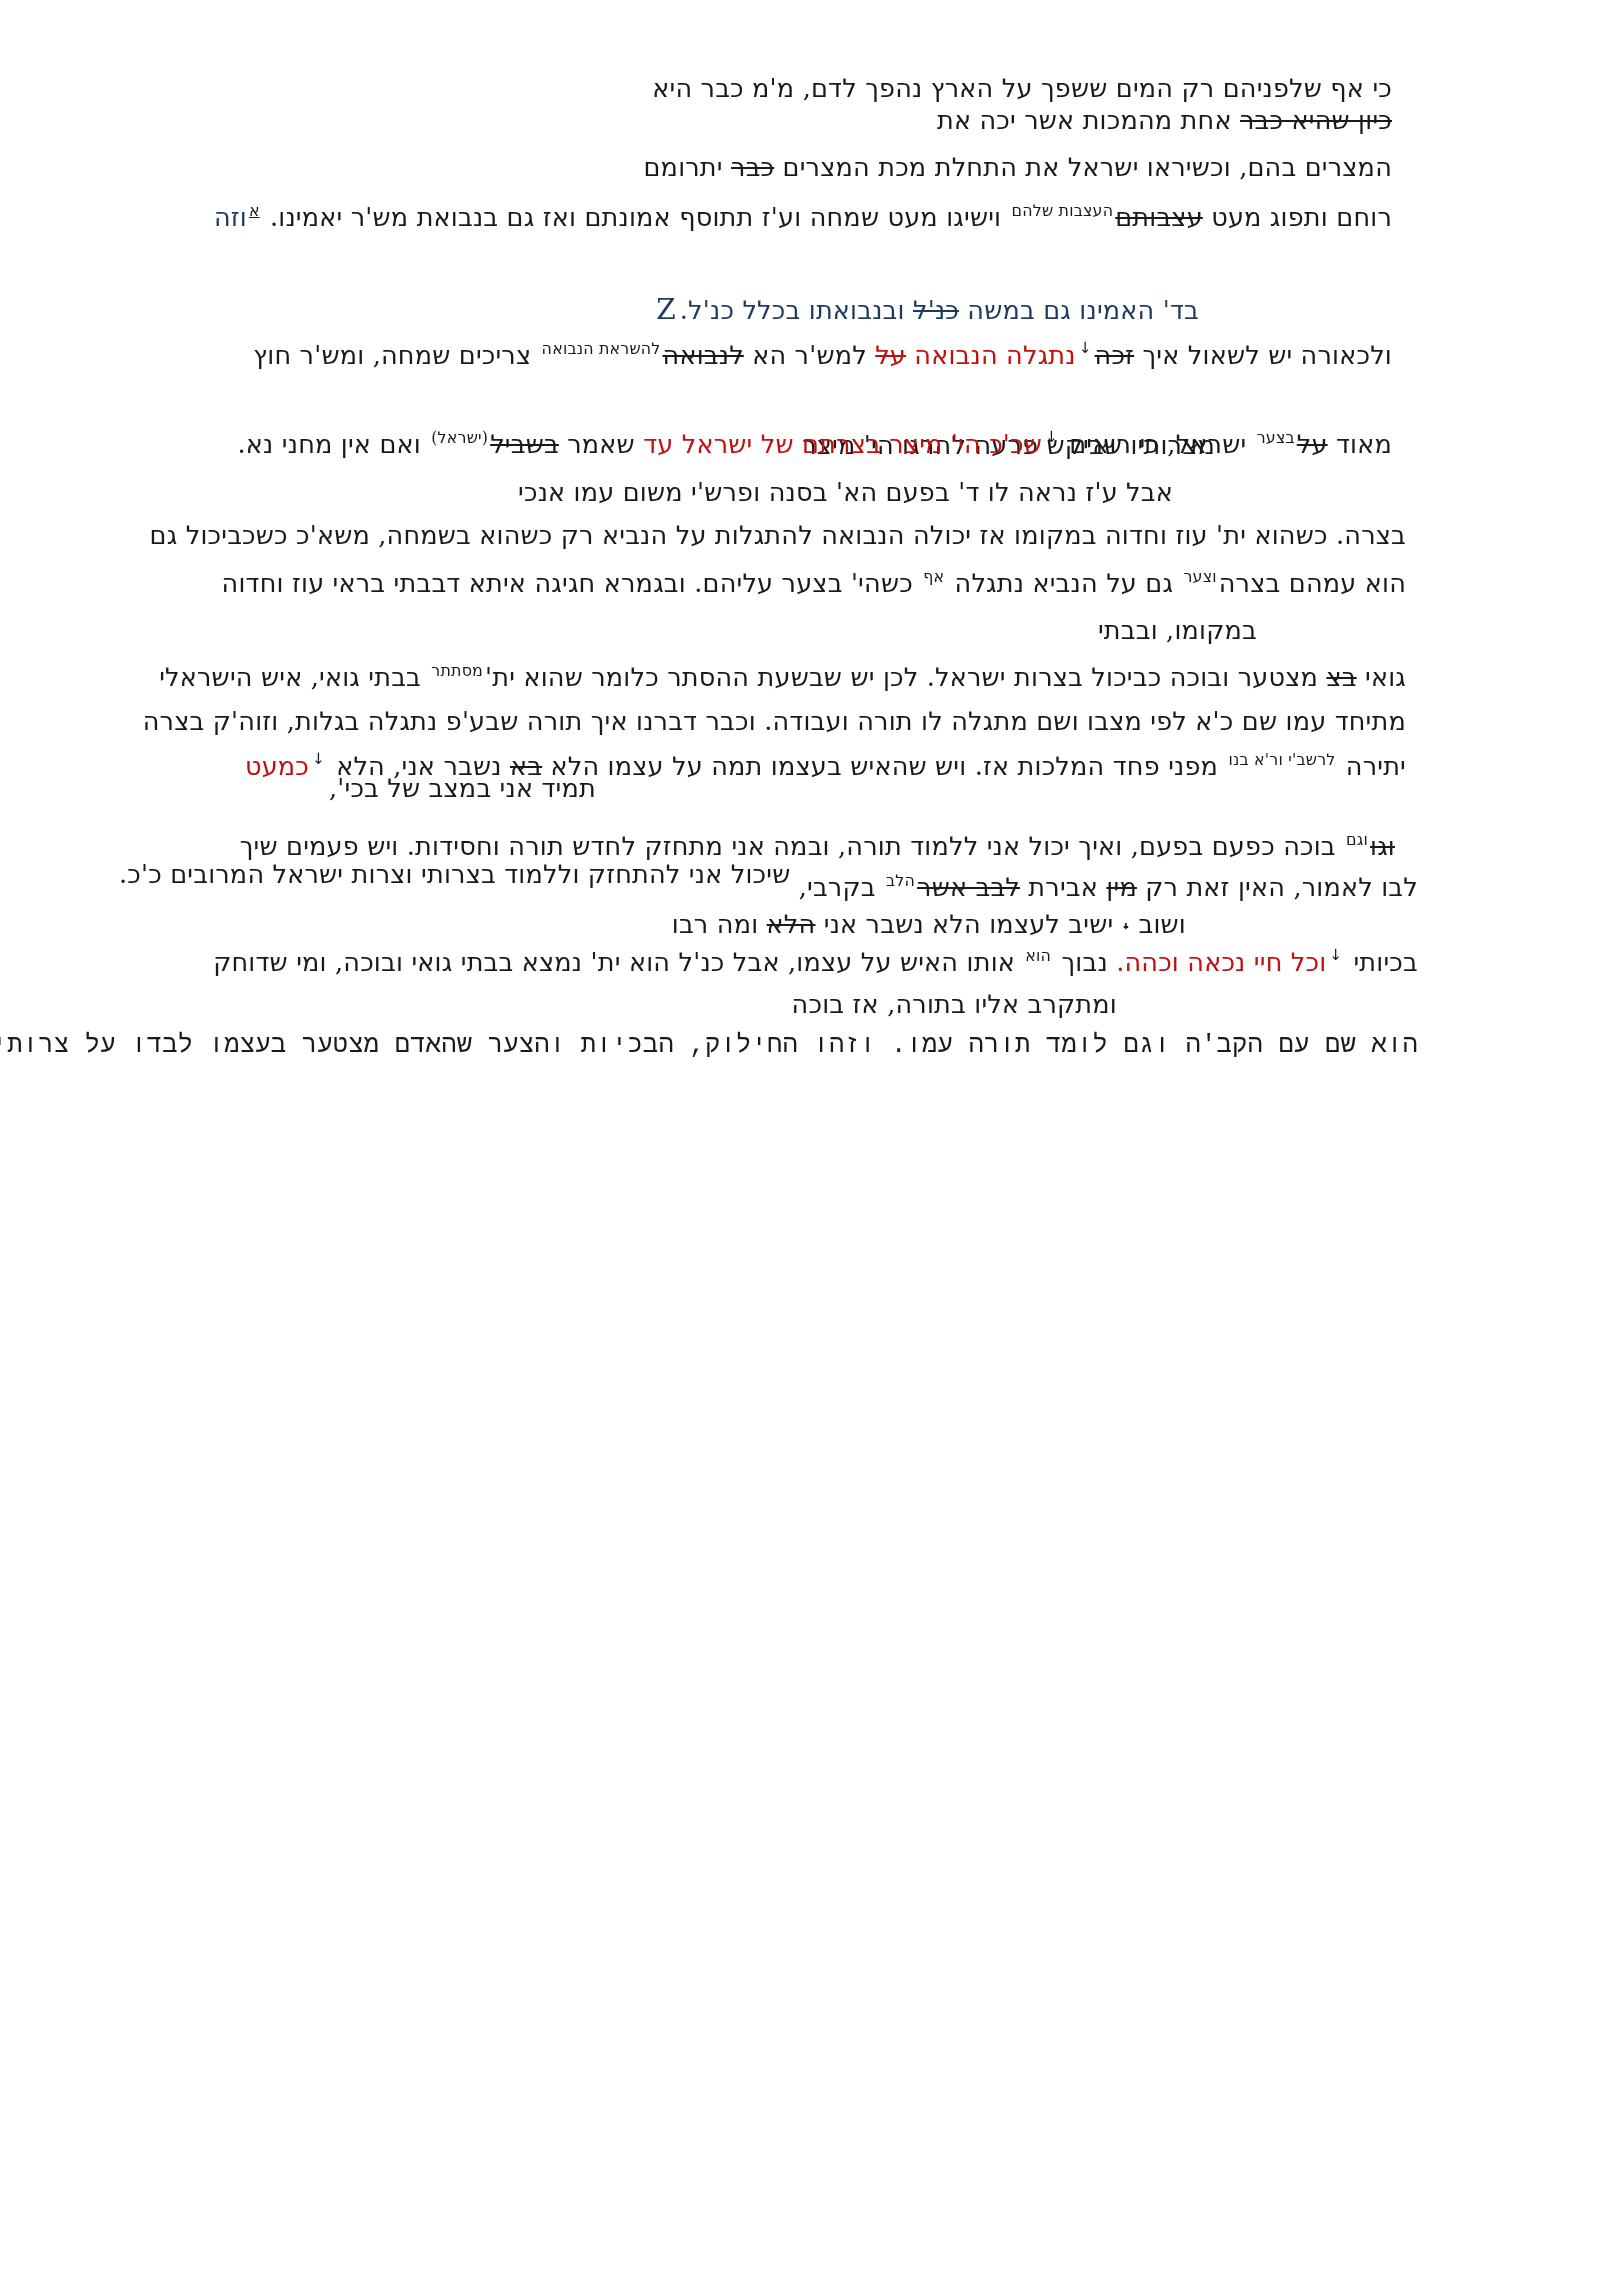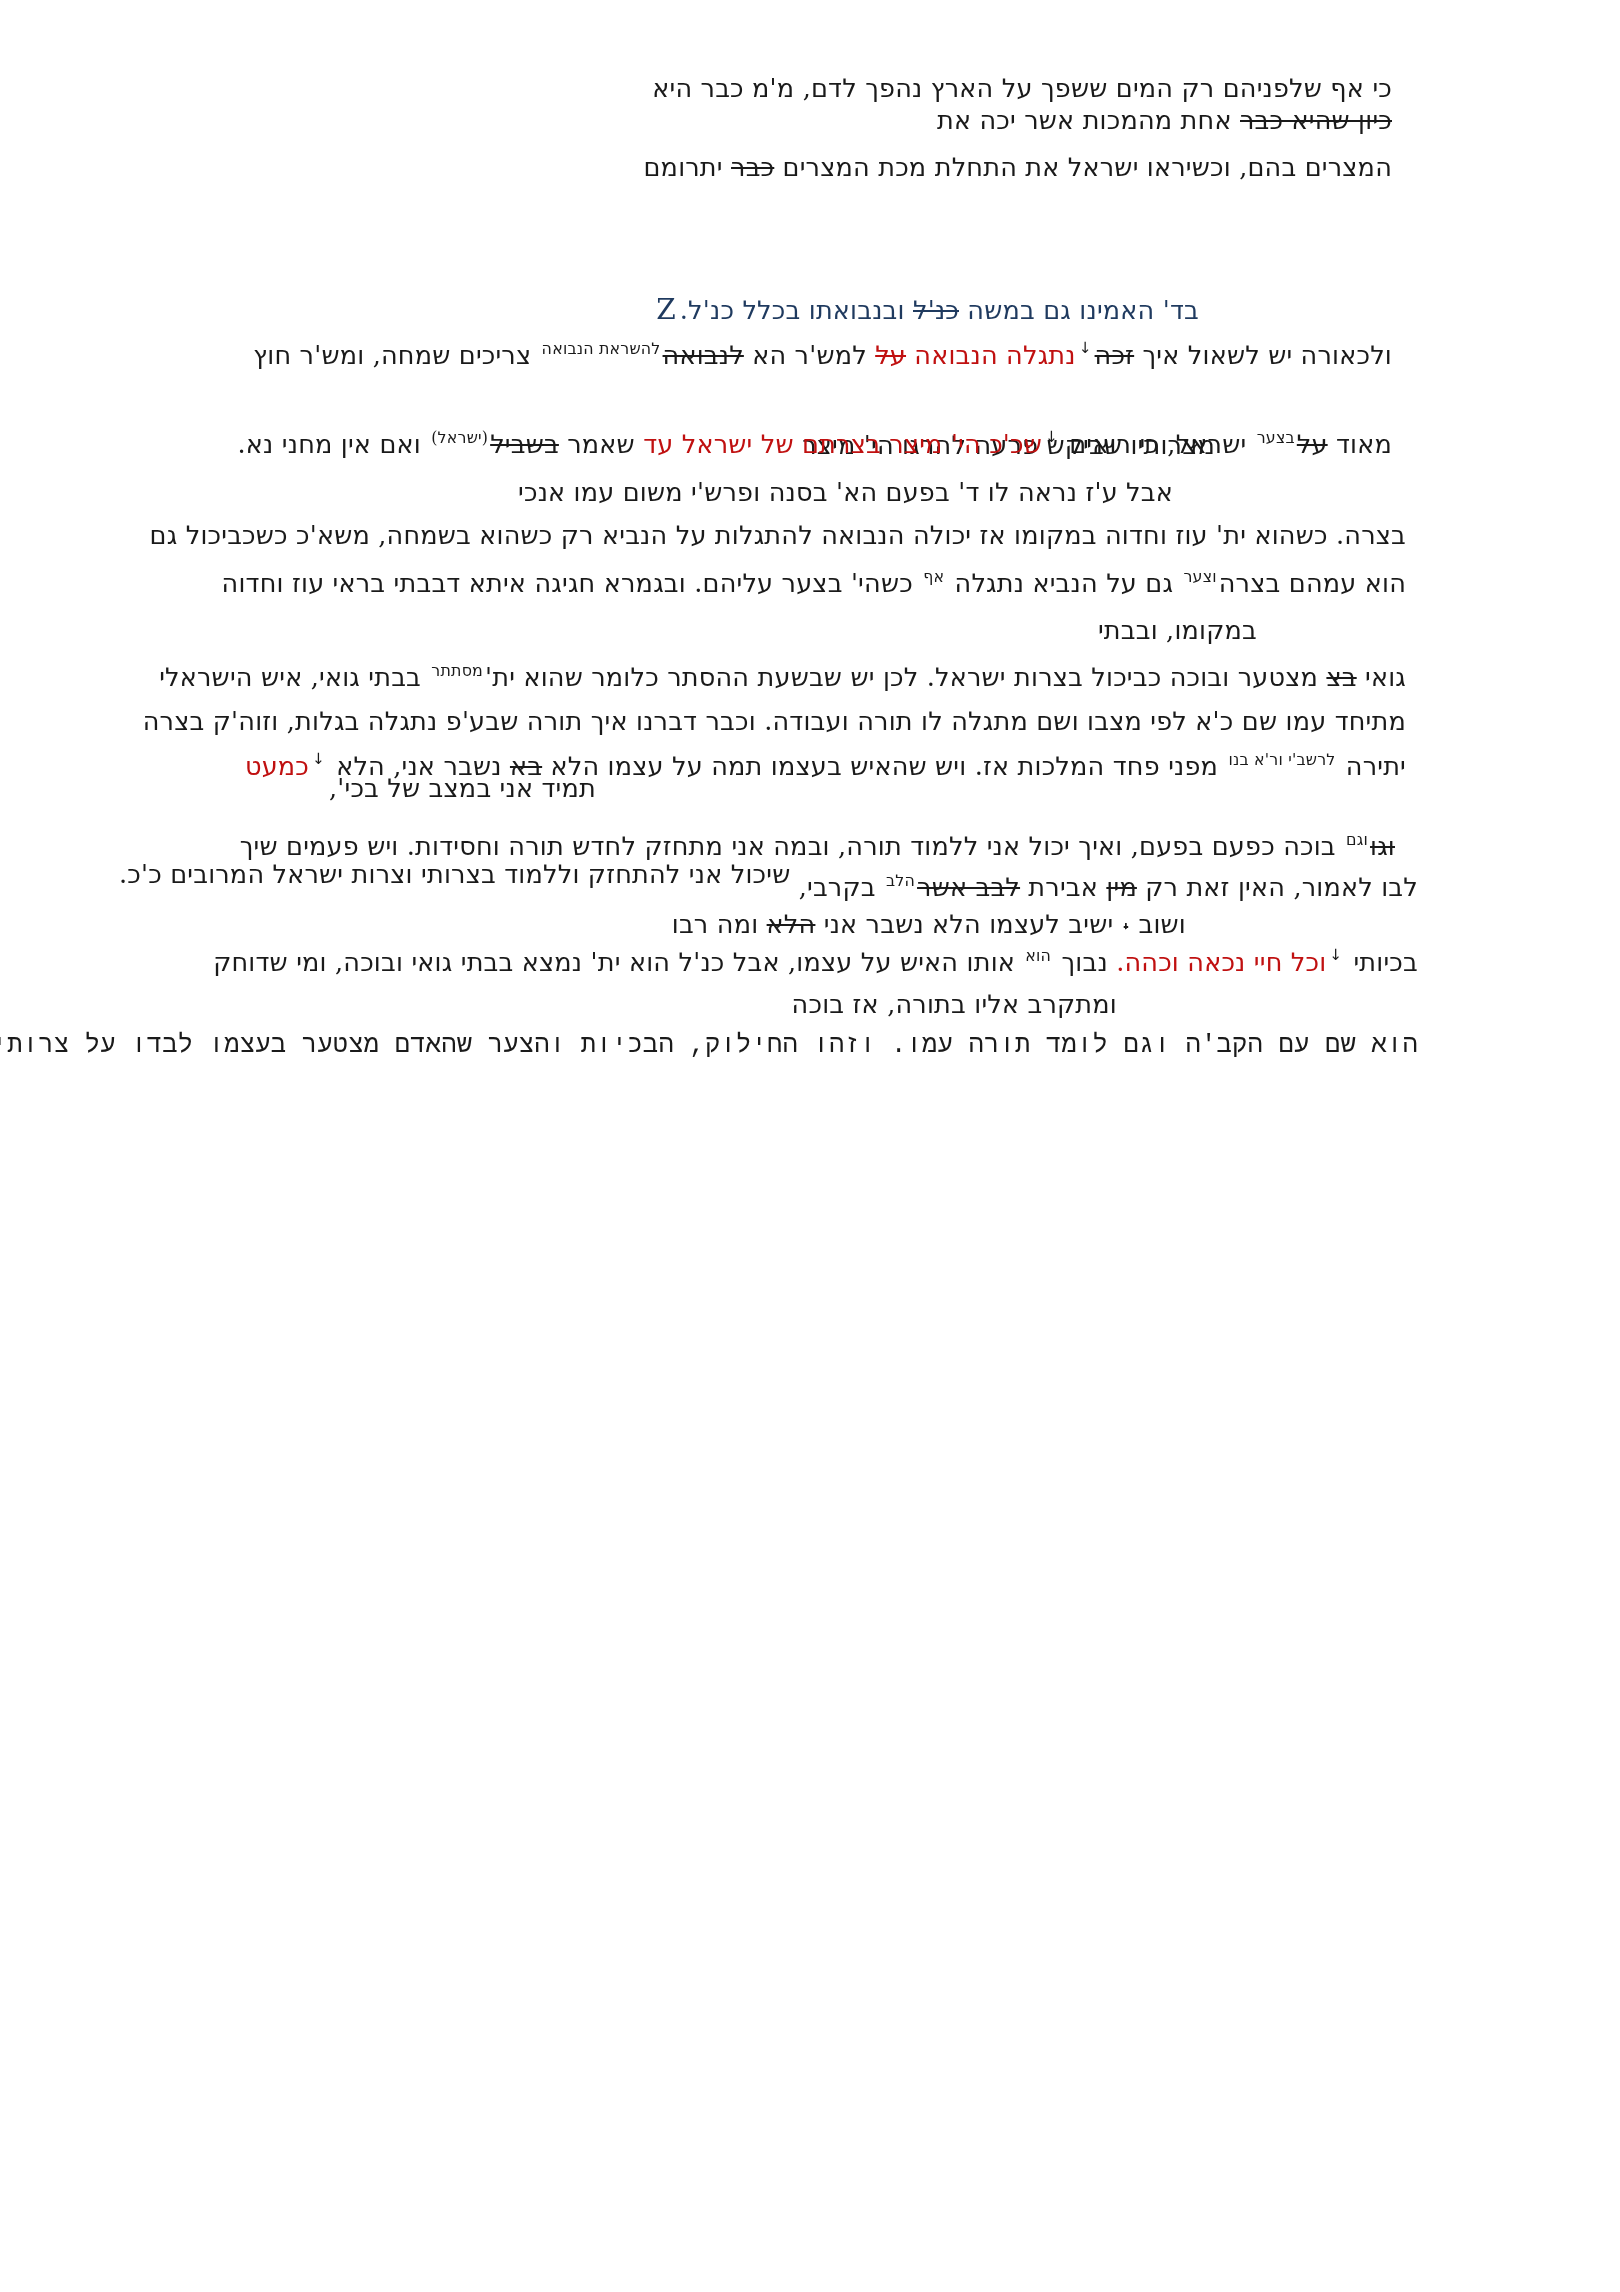--- a/index.html
+++ b/index.html
@@ -45,20 +45,21 @@
   .k-raise{color:var(--ink);position:relative;top:-12.7px;}
   .k-stsm{color:var(--ink);font-size:0.75em;text-decoration:line-through;text-decoration-thickness:2px;margin:0 2px;}
 </style>
 </head>
 <body>
 
 <div class="page">
   <div class="line" style="top:74px;  right:228px;"><span class="k-n">כי אף שלפניהם רק המים ששפך על הארץ נהפך לדם, מ'מ כבר היא</span></div>
   <div class="line" style="top:106px; right:228px;"><span class="k-st">כיון שהיא כבר</span><span class="k-n"> אחת מהמכות אשר יכה את</span></div>
   <div class="line" style="top:153px; right:228px;"><span class="k-n">המצרים בהם, וכשיראו ישראל את התחלת מכת המצרים </span><span class="k-st">כבר</span><span class="k-n"> יתרומם</span></div>
+  <div class="line" style="top:202px; right:228px;"><span class="k-n">רוחם ותפוג מעט </span><span class="k-st">עצבותם</span><span class="k-sup">העצבות שלהם</span><span class="k-n"> וישיגו מעט שמחה וע'ז תתוסף אמונתם ואז גם בנבואת מש'ר יאמינו. </span><span class="k-supu">א</span><span class="k-b">וזה</span></div>
   <div class="line" style="top:294px; right:421px;"><span class="k-b">בד' האמינו גם במשה </span><span class="k-bst">כנ'ל</span><span class="k-b"> ובנבואתו בכלל כנ'ל.</span><span class="k-z">Z</span></div>
   <div class="line" style="top:340px; right:228px;"><span class="k-n">ולכאורה יש לשאול איך </span><span class="k-st">זכה</span><span class="k-arr">↓</span><span class="k-r">נתגלה הנבואה </span><span class="k-rst">על</span><span class="k-n"> למש'ר הא </span><span class="k-st">לנבואה</span><span class="k-sup">להשראת הנבואה</span><span class="k-n"> צריכים שמחה, ומש'ר חוץ</span></div>
   <div class="line" style="top:386px; right:405px;margin-top:45px;"><span class="k-n">מצרותיו שביקש פרעה להרגו הי' מיצר</span></div>
   <div class="line" style="top:429px; right:228px;"><span class="k-n">מאוד </span><span class="k-st">על</span><span class="k-sup">בצער</span><span class="k-n"> ישראל, כי רואים </span><span class="k-arr">↓</span><span class="k-r">שכ'כ הי' מיצר בצרתם של ישראל עד</span><span class="k-n"> שאמר </span><span class="k-st">בשביל</span><span class="k-sup">(ישראל)</span><span class="k-n"> ואם אין מחני נא.</span></div>
   <div class="line" style="top:478px; right:447px;"><span class="k-n">אבל ע'ז נראה לו ד' בפעם הא' בסנה ופרש'י משום עמו אנכי</span></div>
   <div class="line" style="top:521px; right:214px;"><span class="k-n">בצרה. כשהוא ית' עוז וחדוה במקומו אז יכולה הנבואה להתגלות על הנביא רק כשהוא בשמחה, משא'כ כשכביכול גם</span></div>
   <div class="line" style="top:568px; right:214px;"><span class="k-n">הוא עמהם בצרה</span><span class="k-sup">וצער</span><span class="k-n"> גם על הנביא נתגלה </span><span class="k-sup">אף</span><span class="k-n"> כשהי' בצער עליהם. ובגמרא חגיגה איתא דבבתי בראי עוז וחדוה</span></div>
   <div class="line" style="top:616px; right:363px;"><span class="k-n">במקומו, ובבתי</span></div>
   <div class="line" style="top:662px; right:214px;"><span class="k-n">גואי </span><span class="k-st">בצ</span><span class="k-n"> מצטער ובוכה כביכול בצרות ישראל. לכן יש שבשעת ההסתר כלומר שהוא ית'</span><span class="k-sup">מסתתר</span><span class="k-n"> בבתי גואי, איש הישראלי</span></div>
   <div class="line" style="top:707px; right:214px;"><span class="k-n">מתיחד עמו שם כ'א לפי מצבו ושם מתגלה לו תורה ועבודה. וכבר דברנו איך תורה שבע'פ נתגלה בגלות, וזוה'ק בצרה</span></div>

